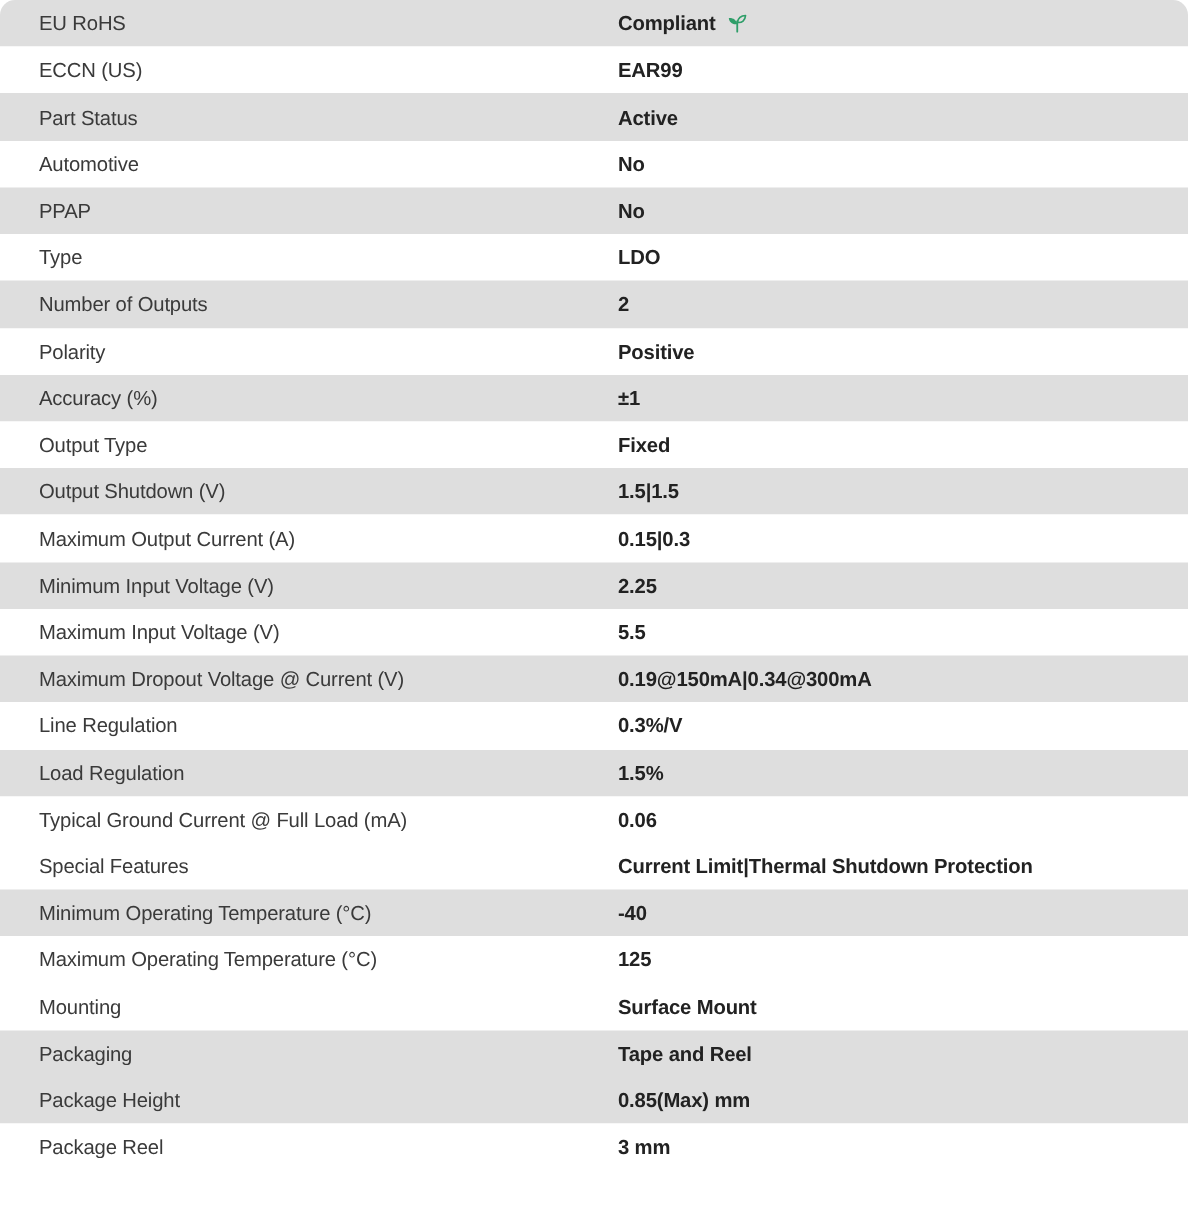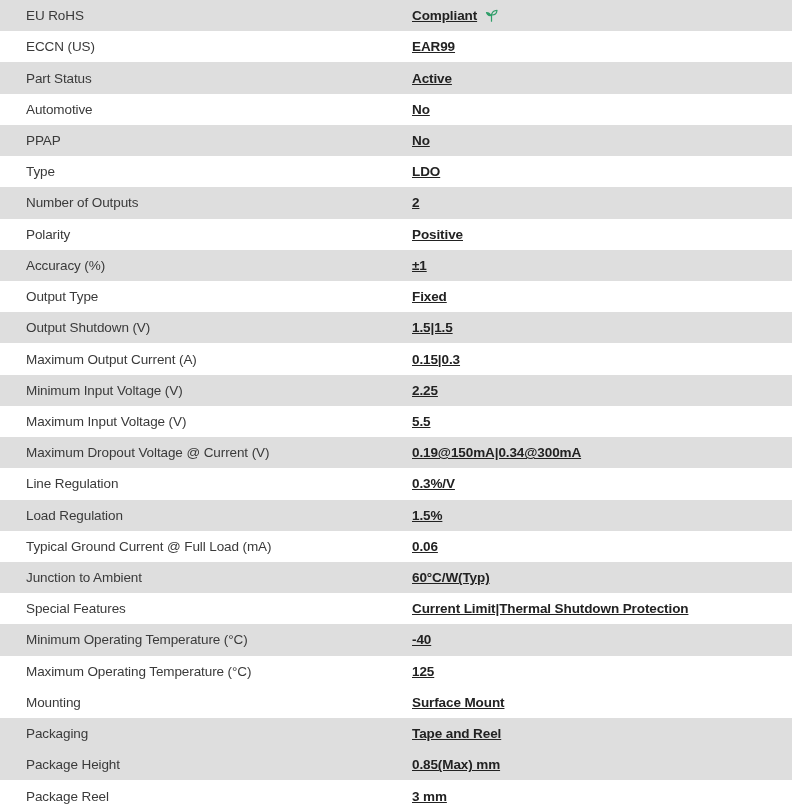--- a/index.html
+++ b/index.html
@@ -6,20 +6,21 @@
     margin: 0;
     padding: 0;
     background: #ffffff;
     font-family: "Liberation Sans", "DejaVu Sans", sans-serif;
   }
   .specs-table {
     width: 792px;
     height: 812px;
     overflow: hidden;
     background: #ffffff;
+    border-radius: 10px;
   }
   .spec-row {
     display: flex;
     align-items: center;
     height: 31.23px;
     box-sizing: border-box;
     background: var(--row-bg, #ffffff);
   }
   .spec-row.alt {
     background: var(--row-alt-bg, #dedede);
@@ -41,21 +42,20 @@
     flex: 1 1 auto;
     display: flex;
     align-items: flex-start;
     gap: 7px;
     font-size: 13.5px;
     font-weight: 700;
     color: var(--value-color, #222222);
     letter-spacing: -0.1px;
     white-space: nowrap;
     overflow: hidden;
-    text-decoration: underline;
   }
   .leaf-icon {
     display: inline-flex;
     align-items: center;
     justify-content: center;
     width: 15px;
     height: 15px;
     cursor: pointer;
   }
   .leaf-icon svg { display: block; }
@@ -207,27 +207,20 @@
   </div>
 
   <div class="spec-row">
     <div class="spec-label">Typical Ground Current @ Full Load (mA)</div>
     <div class="spec-value">
       <span>0.06</span>
 
     </div>
   </div>
 
-  <div class="spec-row alt">
-    <div class="spec-label">Junction to Ambient</div>
-    <div class="spec-value">
-      <span>60°C/W(Typ)</span>
-
-    </div>
-  </div>
 
   <div class="spec-row">
     <div class="spec-label">Special Features</div>
     <div class="spec-value">
       <span>Current Limit|Thermal Shutdown Protection</span>
 
     </div>
   </div>
 
   <div class="spec-row alt">

